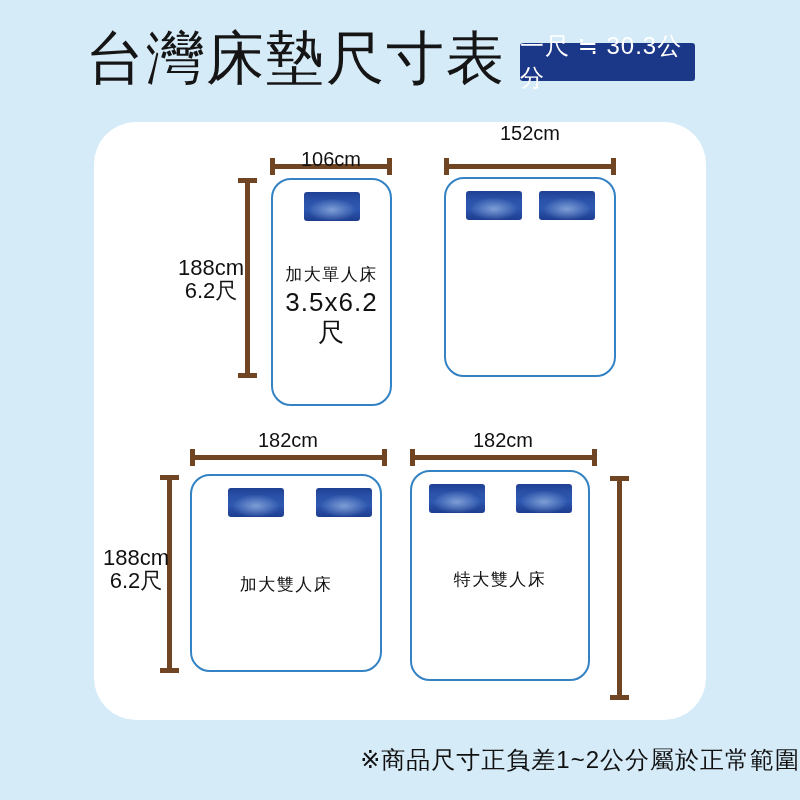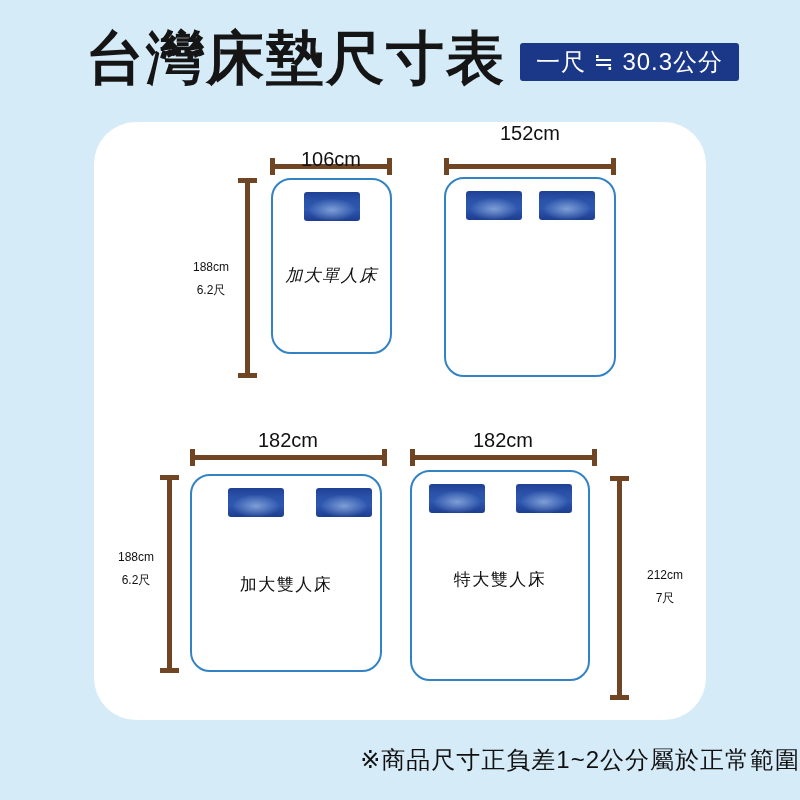--- a/index.html
+++ b/index.html
@@ -13,25 +13,25 @@
   *{margin:0;padding:0;box-sizing:border-box;}
   html,body{width:800px;height:800px;}
   .page{
     position:relative;width:800px;height:800px;overflow:hidden;
     background:var(--background);
     font-family:"Liberation Sans","DejaVu Sans",sans-serif;
     color:var(--text);
   }
   .title{
     position:absolute;left:86px;top:26px;
-    font-size:58px;font-weight:700;letter-spacing:2px;line-height:1.1;
+    font-size:58px;font-weight:400;letter-spacing:2px;line-height:1.1;
     color:#151515;
   }
   .badge{
-    position:absolute;left:520px;top:43px;width:219px;height:38px;
+    position:absolute;left:520px;top:43px;width:175px;height:38px;
     background:var(--badge);color:#ffffff;border-radius:3px;
     display:flex;align-items:center;justify-content:center;
     font-size:24px;letter-spacing:1px;
   }
   .panel{
     position:absolute;left:94px;top:122px;width:612px;height:598px;
     background:var(--panel);border-radius:42px;
   }
   
   .dim{position:absolute;background:var(--dimension-line);}
@@ -41,21 +41,21 @@
   .dim-v .cap{position:absolute;height:5px;width:19px;left:-7px;background:inherit;}
   .cap-left{left:0;}.cap-right{right:0;}
   .cap-top{top:0;}.cap-bottom{bottom:0;}
   
   .wlabel{
     position:absolute;transform:translateX(-50%);
     font-size:20px;line-height:22px;white-space:nowrap;
   }
   .vlabel{
     position:absolute;transform:translateX(-50%);
-    font-size:12px;line-height:23px;text-align:center;white-space:nowrap;
+    font-size:22px;line-height:23px;text-align:center;white-space:nowrap;
   }
   
   .bed{
     position:absolute;background:#ffffff;
     border:2px solid var(--bed-border);border-radius:20px;
     display:flex;flex-direction:column;align-items:center;
   }
   .pillow-row{display:flex;margin-top:12px;}
   .pillow{
     width:56px;height:29px;border-radius:3px;
@@ -90,26 +90,27 @@
     </div>
   <div class="wlabel" style="left:331px;top:138px;margin-top:10px;">106cm</div>
   <div class="dim dim-v" style="left:245px;top:178px;height:200px;">
       <i class="cap cap-top"></i>
       <i class="cap cap-bottom"></i>
     </div>
   <div class="vlabel" style="left:211px;top:256px;">
     <div>188cm</div>
     <div>6.2尺</div>
   </div>
-  <div class="bed" style="left:271px;top:178px;width:121px;height:176px;font-style:italic;">
+  <div class="bed" style="left:271px;top:178px;width:121px;height:228px;">
     <div class="pillow-row">
       <div class="pillow"></div>
     </div>
     <div class="bed-text">
       <div class="bed-name">加大單人床</div>
+      <div class="bed-size">3.5x6.2尺</div>
     </div>
   </div>
 
   <div class="dim dim-h" style="left:444px;top:164px;width:172px;">
       <i class="cap cap-left"></i>
       <i class="cap cap-right"></i>
     </div>
   <div class="wlabel" style="left:530px;top:122px;">152cm</div>
   <div class="bed" style="left:444px;top:177px;width:172px;height:200px;">
     <div class="pillow-row" style="gap:17px;">
@@ -145,24 +146,20 @@
 
   <div class="dim dim-h" style="left:410px;top:455px;width:187px;">
       <i class="cap cap-left"></i>
       <i class="cap cap-right"></i>
     </div>
   <div class="wlabel" style="left:503px;top:429px;">182cm</div>
   <div class="dim dim-v" style="left:617px;top:476px;height:224px;">
       <i class="cap cap-top"></i>
       <i class="cap cap-bottom"></i>
     </div>
-  <div class="vlabel" style="left:665px;top:564px;">
-    <div>212cm</div>
-    <div>7尺</div>
-  </div>
   <div class="bed" style="left:410px;top:470px;width:180px;height:211px;">
     <div class="pillow-row" style="gap:31px;">
       <div class="pillow"></div>
       <div class="pillow"></div>
     </div>
     <div class="bed-text" style="top:52%;">
       <div class="bed-name">特大雙人床</div>
     </div>
   </div>
 

